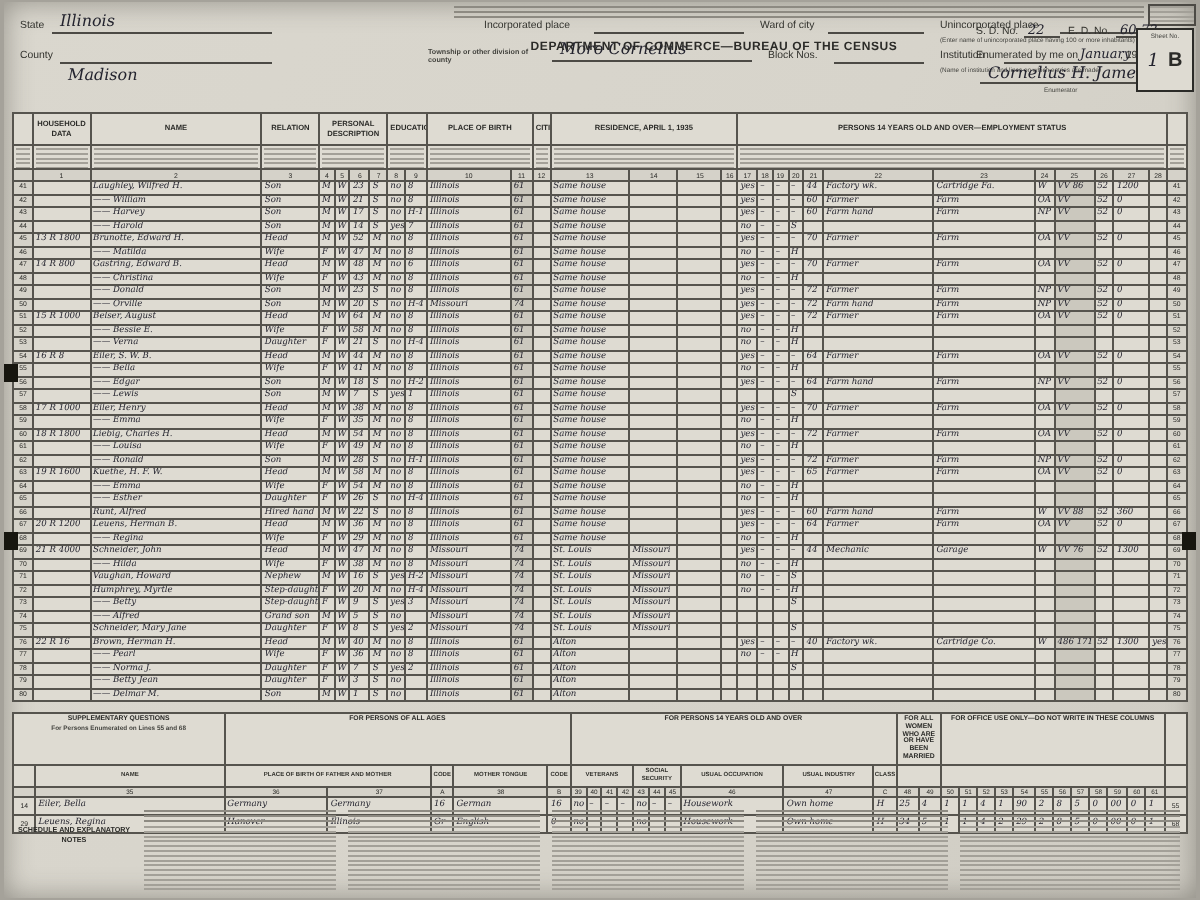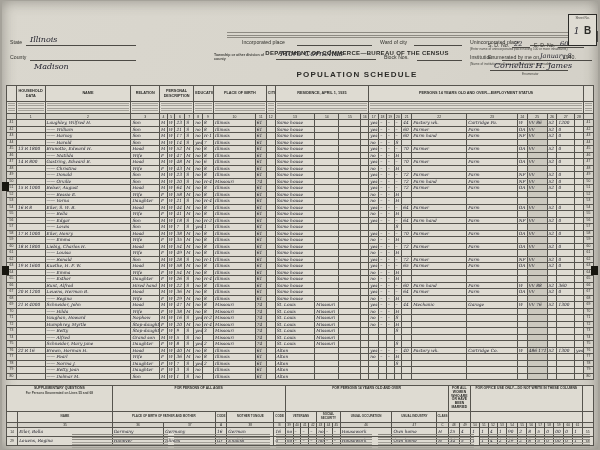--- a/index.html
+++ b/index.html
@@ -1,20 +1,20 @@
 <!DOCTYPE html>
 <html><head>
 <meta charset="utf-8">
 <style>
   html,body{margin:0;padding:0;background:#8f8c84;font-family:"Liberation Sans",sans-serif;}
   #stage{position:relative;width:600px;height:450px;overflow:hidden;background:#a5a29a;}
   #paper{position:absolute;left:2px;top:1px;width:596px;height:448px;
     background:linear-gradient(120deg,#dad7ce 0%,#d7d4cb 55%,#cfccc3 100%);
     box-shadow:inset 0 0 14px rgba(60,58,50,.45);}
-  .abs{position:absolute;margin-top:29px;}
+  .abs{position:absolute;}
   
   .pr{color:#2b2b28;}
   .micro{font-size:3.2px;line-height:4px;color:#454540;}
   .lbl{font-size:5.2px;color:#33332e;}
   .title1{font-size:6px;font-weight:bold;letter-spacing:.3px;}
   .title2{font-size:8.5px;font-weight:bold;letter-spacing:.4px;}
   .title3{font-size:8px;font-weight:bold;letter-spacing:1.2px;}
   
   .hw{font-family:"DejaVu Serif",serif;font-style:italic;color:#23232e;}
   .hw-big{font-size:8px;}
@@ -81,21 +81,20 @@
     <div class="abs blank" style="left:274px;top:29px;width:100px;"></div>
 
     <div class="abs lbl pr" style="left:382px;top:24px;">Block Nos.</div>
     <div class="abs blank" style="left:415px;top:30px;width:45px;"></div>
 
     <div class="abs lbl pr" style="left:468px;top:24px;">Institution</div>
     <div class="abs blank" style="left:500px;top:30px;width:90px;"></div>
     <div class="abs micro" style="left:468px;top:32px;width:125px;">(Name of institution and lines on which entries are made)</div>
 
     <div class="abs pr title1" style="left:230px;top:20px;width:250px;text-align:center;">DEPARTMENT OF COMMERCE—BUREAU OF THE CENSUS</div>
-    <div class="abs pr title3" style="left:230px;top:40px;width:250px;text-align:center;">POPULATION SCHEDULE</div>
 
     <div class="abs lbl pr" style="left:486px;top:12px;">S. D. No.</div>
     <div class="abs hw hw-med" style="left:512px;top:10px;">22</div>
     <div class="abs blank" style="left:510px;top:17px;width:18px;"></div>
     <div class="abs lbl pr" style="left:532px;top:12px;">E. D. No.</div>
     <div class="abs hw hw-med" style="left:558px;top:10px;">60-73</div>
     <div class="abs blank" style="left:556px;top:17px;width:26px;"></div>
 
     <div class="abs lbl pr" style="left:486px;top:24px;">Enumerated by me on</div>
     <div class="abs hw hw-med" style="left:538px;top:22px;">January 8</div>

